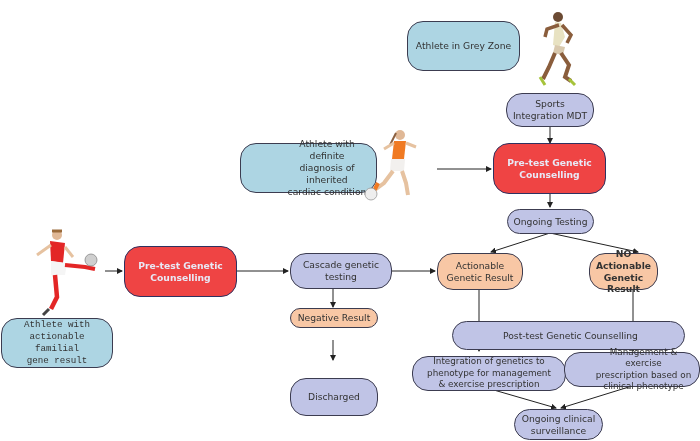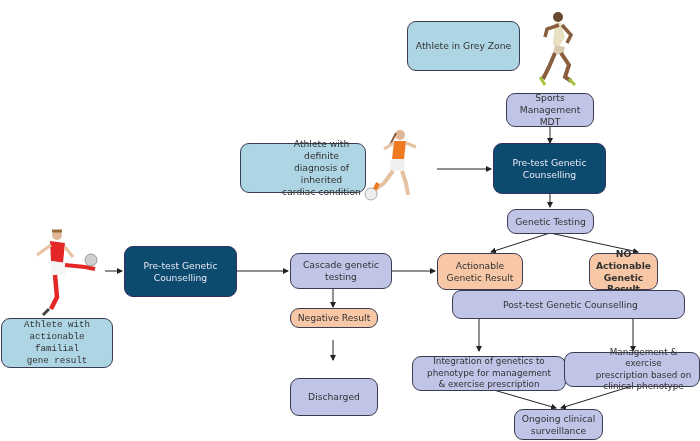--- a/index.html
+++ b/index.html
@@ -1,20 +1,20 @@
 <!DOCTYPE html>
 <html><head>
 <meta charset="utf-8">
 <style>
   html,body{margin:0;padding:0;background:#fff;}
   body{width:700px;height:441px;position:relative;overflow:hidden;font-family:"DejaVu Sans",sans-serif;}
-  .box{position:absolute;box-sizing:border-box;border:1.4px solid #3c3c50;border-radius:9px;display:flex;align-items:center;justify-content:center;text-align:center;font-size:9.2px;line-height:1.3;color:#333;padding:2px 4px;white-space:pre-line;}
+  .box{position:absolute;box-sizing:border-box;border:1.4px solid #3c3c50;border-radius:16px;display:flex;align-items:center;justify-content:center;text-align:center;font-size:9.2px;line-height:1.3;color:#333;padding:2px 4px;white-space:pre-line;}
   .blue{background:#add5e3;}
   .lav{background:#c0c4e6;}
-  .navy{background:#0c4a6e;color:#e8e9f6;border-color:#2e3160;}
+  .navy{background:#ef4444;color:#e8e9f6;border-color:#2e3160;font-weight:bold;}
   .peach{background:#f8c7a5;}
   svg.lines{position:absolute;left:0;top:0;}
   .fig{position:absolute;}
 </style>
 </head>
 <body>
 
 <svg class="lines" width="700" height="441">
   <defs>
     <marker id="ah" markerWidth="6" markerHeight="6" refX="5" refY="3" orient="auto">
@@ -34,41 +34,41 @@
     <line x1="333" y1="340" x2="333" y2="360"></line>
     <line x1="479" y1="290" x2="479" y2="351"></line>
     <line x1="633" y1="290" x2="633" y2="351"></line>
     <line x1="480" y1="386" x2="556" y2="408"></line>
     <line x1="632" y1="386" x2="561" y2="408"></line>
   </g>
 </svg>
 
 <div class="box blue" style="left:407px;top:21px;width:113px;height:50px;">Athlete in Grey Zone</div>
 <div class="box lav" style="left:506px;top:93px;width:88px;height:34px;">Sports
-Management MDT</div>
-<div class="box blue" style="left:240px;top:143px;width:126px;height:50px;padding-left:41px;">Athlete with definite
+Integration MDT</div>
+<div class="box blue" style="left:240px;top:143px;width:137px;height:50px;padding-left:41px;">Athlete with definite
 diagnosis of inherited
 cardiac condition</div>
 <div class="box navy" style="left:493px;top:143px;width:113px;height:51px;">Pre-test Genetic
 Counselling</div>
-<div class="box lav" style="left:507px;top:209px;width:87px;height:25px;">Genetic Testing</div>
+<div class="box lav" style="left:507px;top:209px;width:87px;height:25px;">Ongoing Testing</div>
 
 <div class="box blue" style="left:1px;top:318px;width:112px;height:50px;font-family:Liberation Mono, monospace;">Athlete with
 actionable familial
 gene result</div>
 <div class="box navy" style="left:124px;top:246px;width:113px;height:51px;">Pre-test Genetic
 Counselling</div>
 <div class="box lav" style="left:290px;top:253px;width:102px;height:36px;">Cascade genetic
 testing</div>
 <div class="box peach" style="left:437px;top:253px;width:86px;height:37px;">Actionable
 Genetic Result</div>
 <div class="box peach" style="left:589px;top:253px;width:69px;height:37px;font-weight:bold;">NO Actionable
 Genetic Result</div>
 <div class="box peach" style="left:290px;top:308px;width:88px;height:20px;">Negative Result</div>
-<div class="box lav" style="left:452px;top:290px;width:233px;height:29px;padding-left:8px;">Post-test Genetic Counselling</div>
+<div class="box lav" style="left:452px;top:321px;width:233px;height:29px;padding-left:8px;">Post-test Genetic Counselling</div>
 <div class="box lav" style="left:290px;top:362px;width:88px;height:38px;margin-top:16px;">Discharged</div>
 <div class="box lav" style="left:412px;top:356px;width:154px;height:35px;font-size:8.8px;">Integration of genetics to
 phenotype for management
 &amp; exercise prescription</div>
 <div class="box lav" style="left:564px;top:352px;width:136px;height:35px;font-size:8.8px;padding-left:27px;">Management &amp; exercise
 prescription based on
 clinical phenotype</div>
 <div class="box lav" style="left:514px;top:409px;width:89px;height:31px;">Ongoing clinical
 surveillance</div>
 

